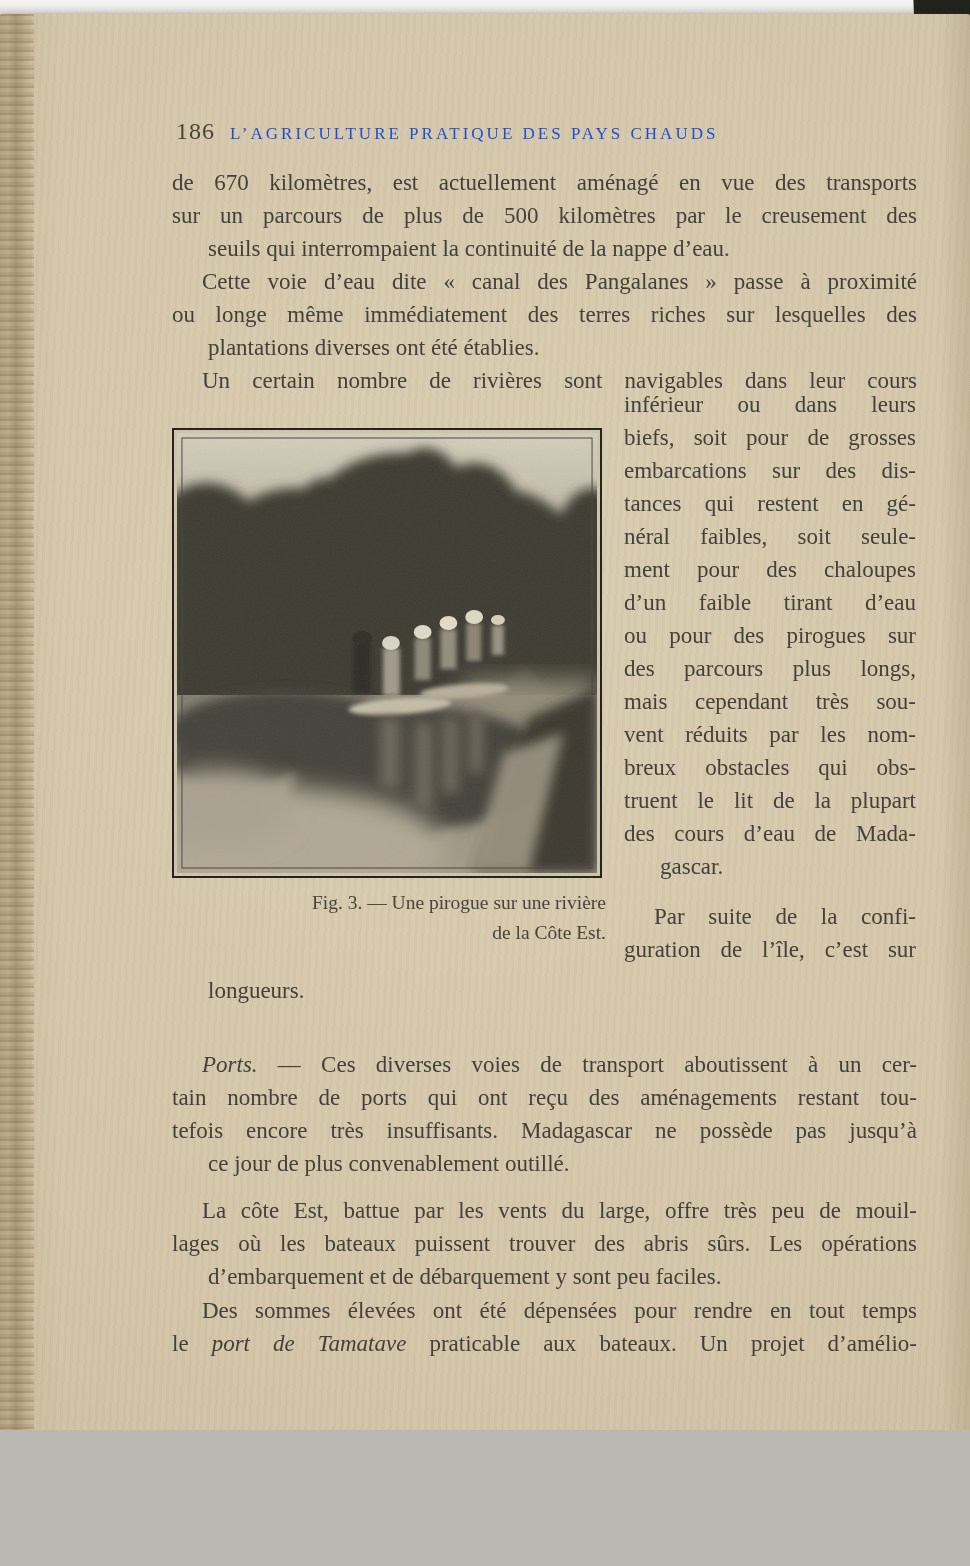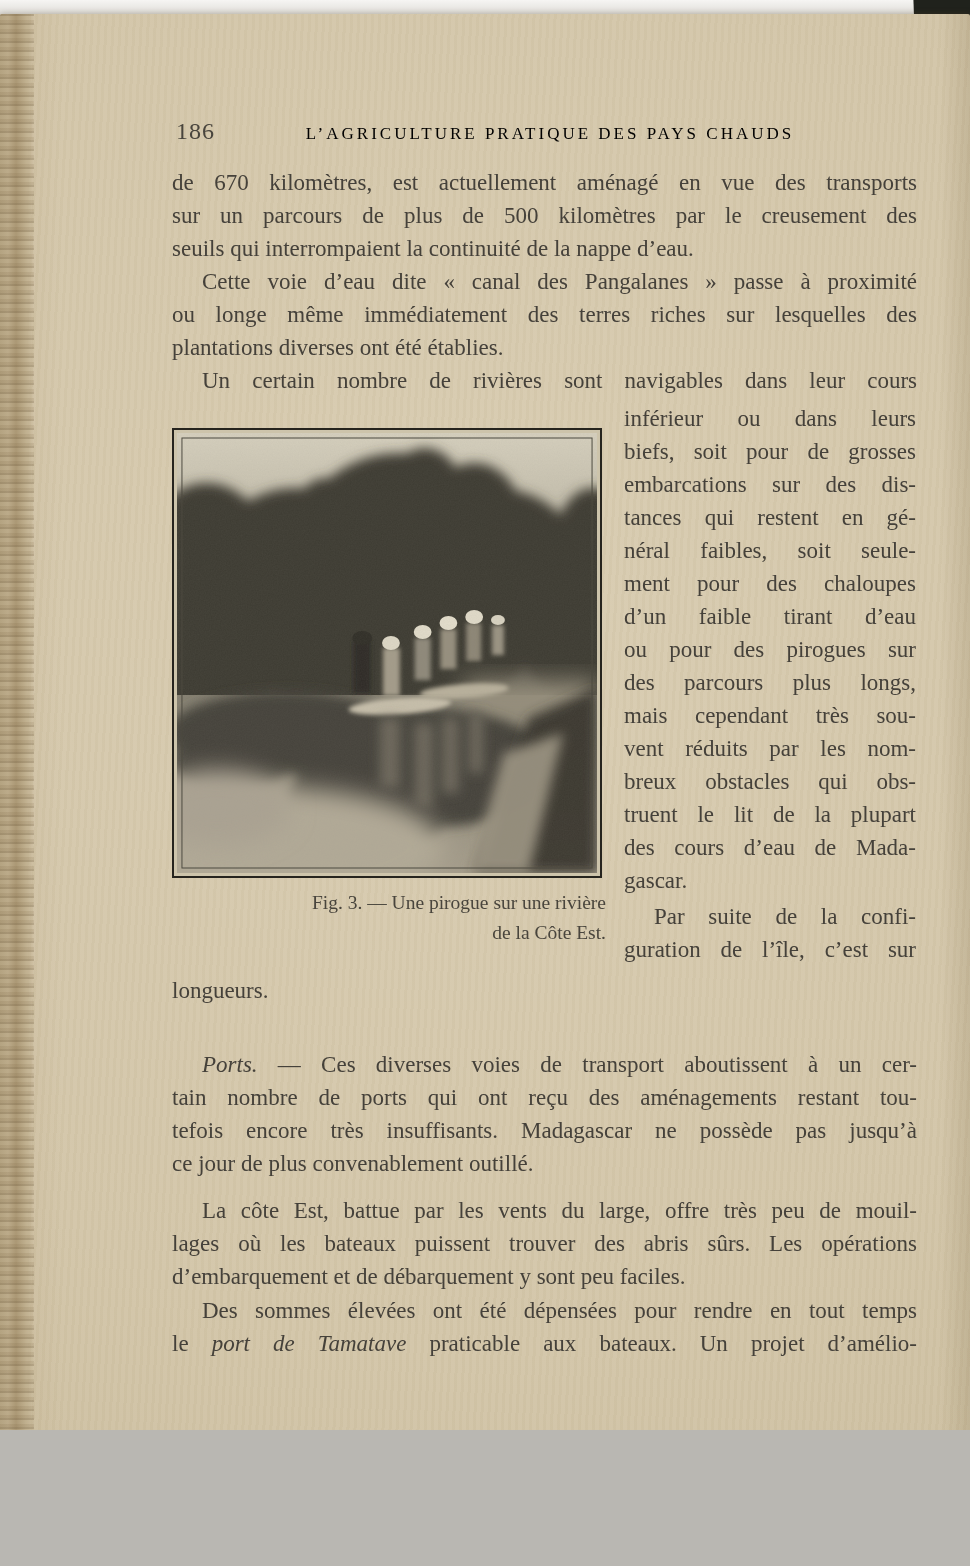--- a/index.html
+++ b/index.html
@@ -48,30 +48,30 @@
     background:
       repeating-linear-gradient(180deg, rgba(90,70,40,.22) 0 2px, rgba(0,0,0,0) 2px 6px, rgba(110,85,50,.12) 6px 9px),
       linear-gradient(90deg,#b4a381 0,#bcab8a 8px,#ab9875 16px,#c0b08f 26px,rgba(192,176,143,0) 34px);
     border-radius:2px 0 0 18px;
   }
   
   .tblock{position:absolute;color:#45413a;font-size:23px;line-height:33px;}
   .main-col{left:172px;width:745px;}
   .right-col{left:624px;width:292px;}
   .tline{text-align:justify;text-align-last:justify;}
-  .tlast{text-align-last:left;}
+  .tlast{text-align-last:left;margin-left:36px;}
   .indent .tline:first-child{text-indent:30px;}
   .it{font-style:italic;}
   .header-num{
     position:absolute;left:176px;top:118px;
     font-size:24px;color:#49453d;letter-spacing:1px;
   }
   .header-title{
-    position:absolute;left:230px;top:124px;width:640px;text-align:center;
-    font-size:17px;letter-spacing:3px;color:#000000;
+    position:absolute;left:230px;top:124px;width:640px;
+    font-size:17px;letter-spacing:3px;color:#1d4ed8;
   }
   
   .figure-frame{
     position:absolute;left:172px;top:428px;width:430px;height:450px;
     border:2px solid #26241e;background:#cdc4ab;box-sizing:border-box;padding:3px;
   }
   .figure-frame svg{display:block;width:100%;height:100%;}
   .caption{
     position:absolute;left:172px;top:888px;width:434px;text-align:right;
     font-size:19.5px;line-height:30px;color:#49453d;
@@ -100,21 +100,21 @@
   <div class="tblock main-col indent" style="top:265px">
       <div class="tline"><span>Cette voie d’eau dite « canal des Pangalanes » passe à proximité</span></div>
       <div class="tline"><span>ou longe même immédiatement des terres riches sur lesquelles des</span></div>
       <div class="tline tlast"><span>plantations diverses ont été établies.</span></div>
     </div>
 
   <div class="tblock main-col indent" style="top:364px">
       <div class="tline"><span>Un certain nombre de rivières sont navigables dans leur cours</span></div>
     </div>
 
-  <div class="tblock right-col" style="top:402px">
+  <div class="tblock right-col" style="top:388px">
       <div class="tline"><span>inférieur ou dans leurs</span></div>
       <div class="tline"><span>biefs, soit pour de grosses</span></div>
       <div class="tline"><span>embarcations sur des dis-</span></div>
       <div class="tline"><span>tances qui restent en gé-</span></div>
       <div class="tline"><span>néral faibles, soit seule-</span></div>
       <div class="tline"><span>ment pour des chaloupes</span></div>
       <div class="tline"><span>d’un faible tirant d’eau</span></div>
       <div class="tline"><span>ou pour des pirogues sur</span></div>
       <div class="tline"><span>des parcours plus longs,</span></div>
       <div class="tline"><span>mais cependant très sou-</span></div>

